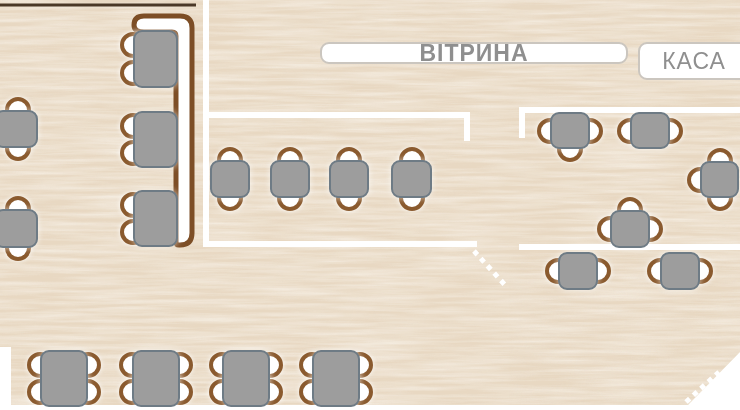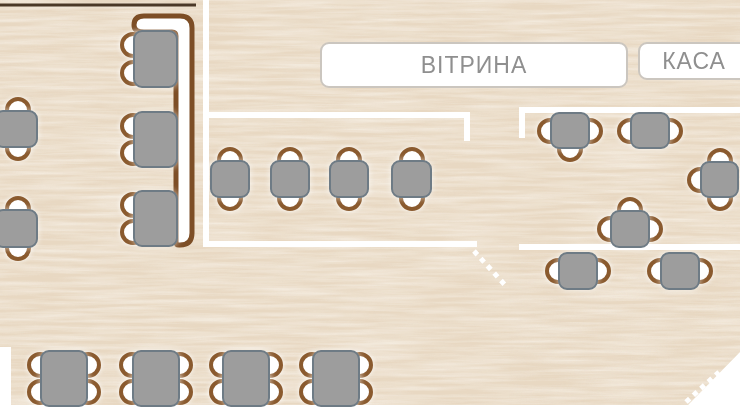--- a/index.html
+++ b/index.html
@@ -22,21 +22,21 @@
     position:absolute;box-sizing:border-box;background:var(--table-fill,#9d9d9d);
     border:2px solid var(--table-border,#6e7b85);border-radius:9px;
     box-shadow:0 0 6px rgba(255,255,255,.7);
   }
   .zone{
     position:absolute;background:#ffffff;border:2px solid var(--zone-border,#cbc6bf);
     border-radius:9px;display:flex;align-items:center;justify-content:center;
     color:var(--zone-text,#8f8f8f);letter-spacing:1px;box-sizing:border-box;
   }
   .zone-wc{left:209px;top:8px;width:82px;height:71px;font-size:27px;border-radius:14px;}
-  .zone-showcase{left:320px;top:42px;width:308px;height:46px;font-size:23px;}
+  .zone-showcase{left:320px;top:42px;width:308px;height:22px;font-size:23px;font-weight:bold;}
   .zone-register{left:638px;top:42px;width:112px;height:38px;font-size:23px;}
 </style>
 </head>
 <body>
 
 <div class="scene">
 
   <svg id="plan" width="740" height="410">
     <defs>
       <clipPath id="floorClip">

